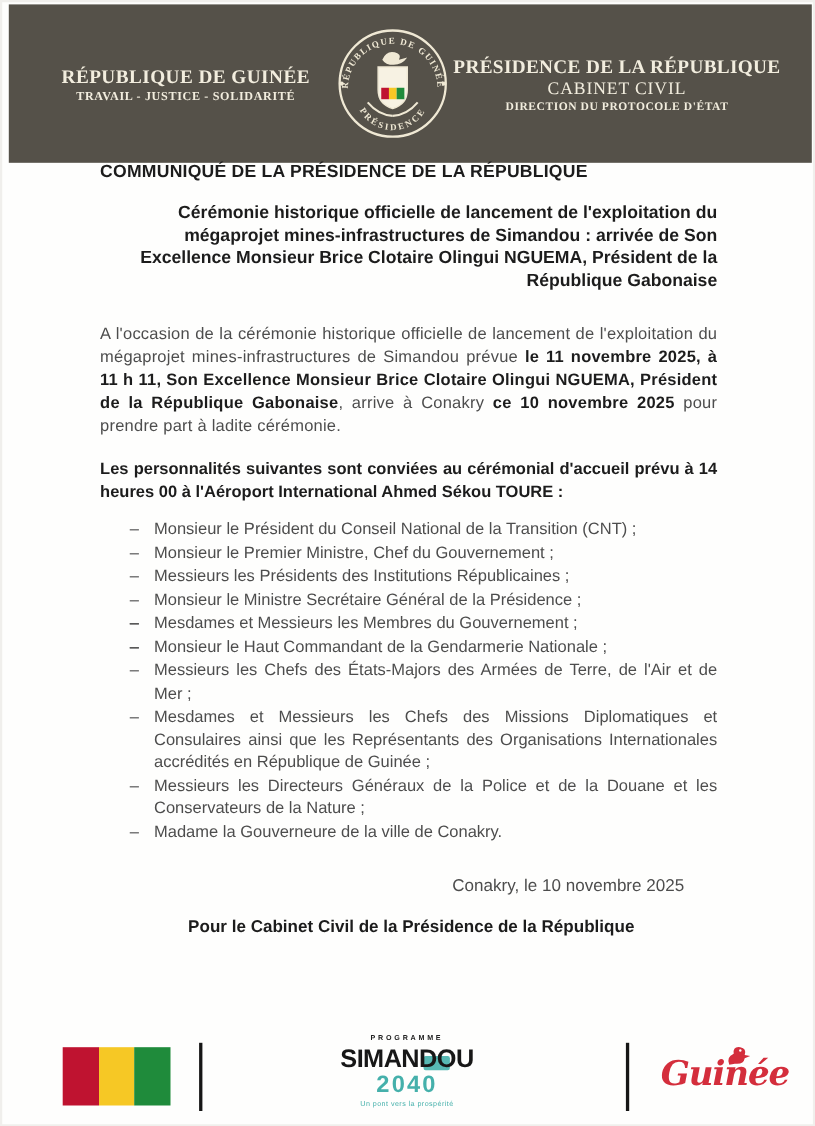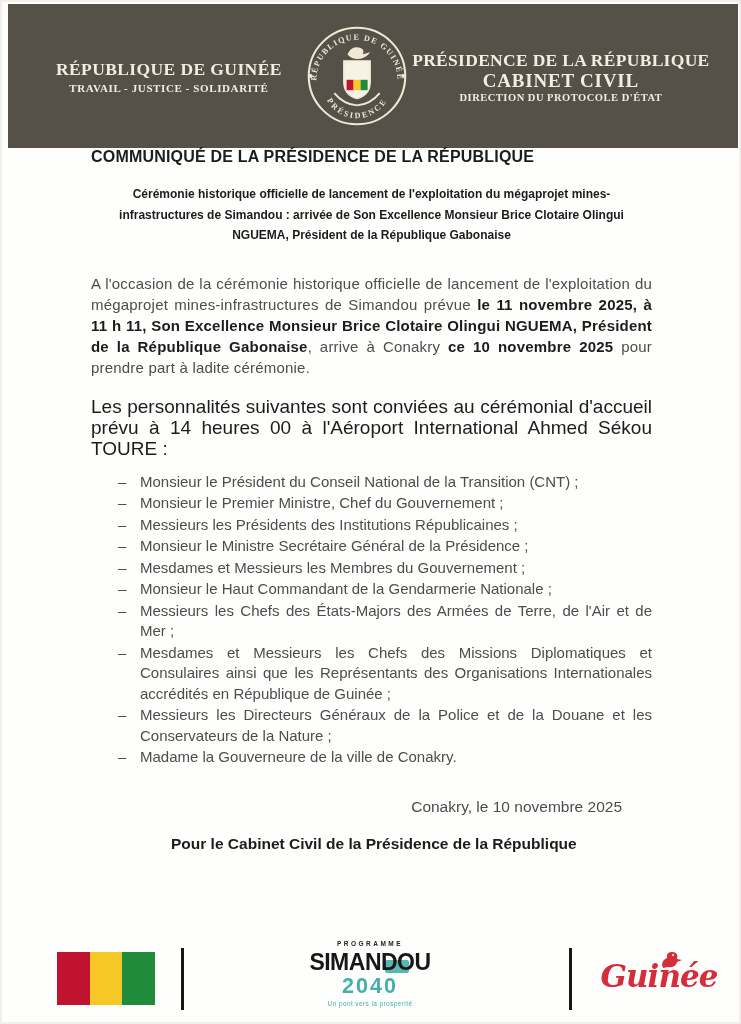--- a/index.html
+++ b/index.html
@@ -21,36 +21,36 @@
     background:var(--band);
     display:flex; align-items:center; justify-content:space-between;
     padding:0 26px; color:var(--band_text);
     font-family:"Liberation Serif", serif;
   }
   .band-left{width:282px; text-align:center;}
   .band-right{width:316px; text-align:center;}
   .band-l1{font-size:17.5px; font-weight:bold; letter-spacing:.4px; line-height:22px;}
   .band-l2{font-size:11px; font-weight:bold; letter-spacing:.6px; margin-top:2px;}
   .band-r1{font-size:17.5px; font-weight:bold; letter-spacing:.3px; line-height:22px;}
-  .band-r2{font-size:19px; font-weight:bold; letter-spacing:.8px; line-height:20px;}
+  .band-r2{font-size:16px; font-weight:normal; letter-spacing:.8px; line-height:20px;}
   .band-r3{font-size:10.5px; font-weight:bold; letter-spacing:.5px; margin-top:1px;text-align:center;}
   .seal-wrap{width:106px; height:106px; flex:0 0 auto;}
   
   .content{position:absolute; top:118px; left:0; right:0; padding:30px 89px 0 91px;}
   .doc-title{
     font-size:16px; font-weight:bold; color:var(--heading);
     text-align:left; letter-spacing:.2px;
   }
   .doc-subtitle{
-    margin-top:18px; font-size:12px; font-weight:bold; color:var(--heading);
-    text-align:center; line-height:20.5px;
+    margin-top:18px; font-size:16px; font-weight:bold; color:var(--heading);
+    text-align:right; line-height:20.5px;
   }
   .para1{margin-top:27px; font-size:15px; line-height:21px; text-align:justify; letter-spacing:.2px;}
   .b{font-weight:bold; color:var(--heading);}
-  .para2{margin-top:18px; font-size:19px; line-height:21px; text-align:justify; font-weight:normal; color:var(--heading);}
+  .para2{margin-top:18px; font-size:15px; line-height:21px; text-align:justify; font-weight:bold; color:var(--heading);}
   .guest-list{margin-top:13px; margin-left:27px; list-style:none;}
   .guest-item{
     position:relative; padding-left:22px; font-size:15px; line-height:20.5px;
     text-align:justify; margin-bottom:1px;
   }
   .bullet{position:absolute; left:0; top:0;}
   .dateline{margin-top:30px; font-size:15.5px; text-align:right; padding-right:30px;}
   .signature{
     margin-top:19px; font-size:15.5px; font-weight:bold; color:var(--heading);
     text-align:left; white-space:nowrap; transform:translateX(80px);

